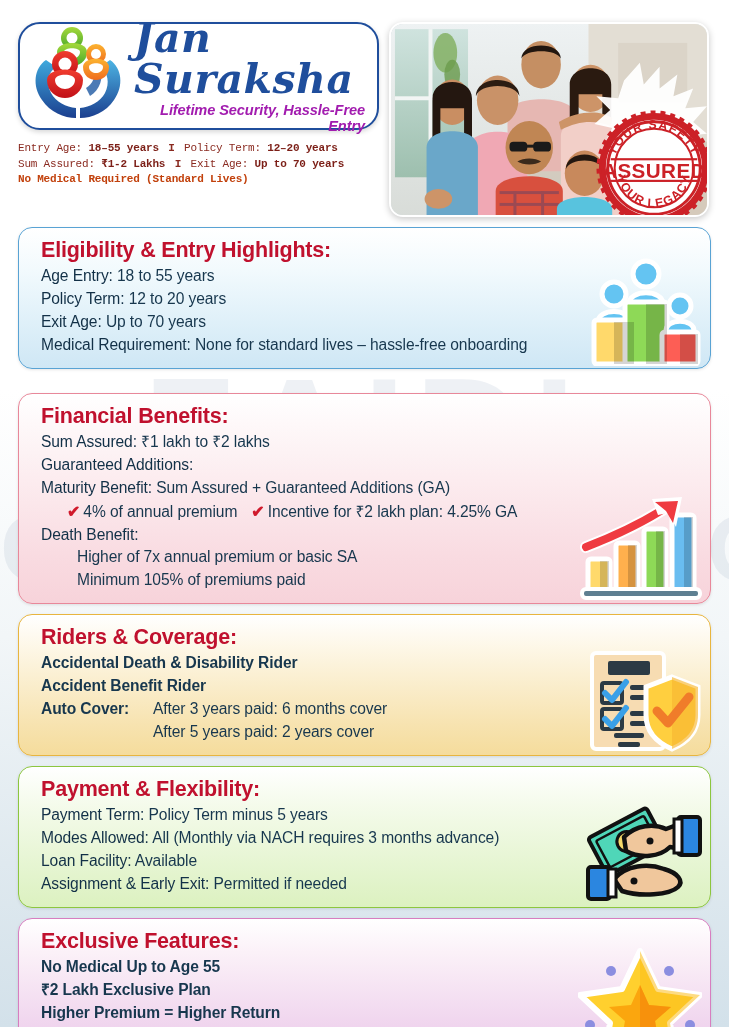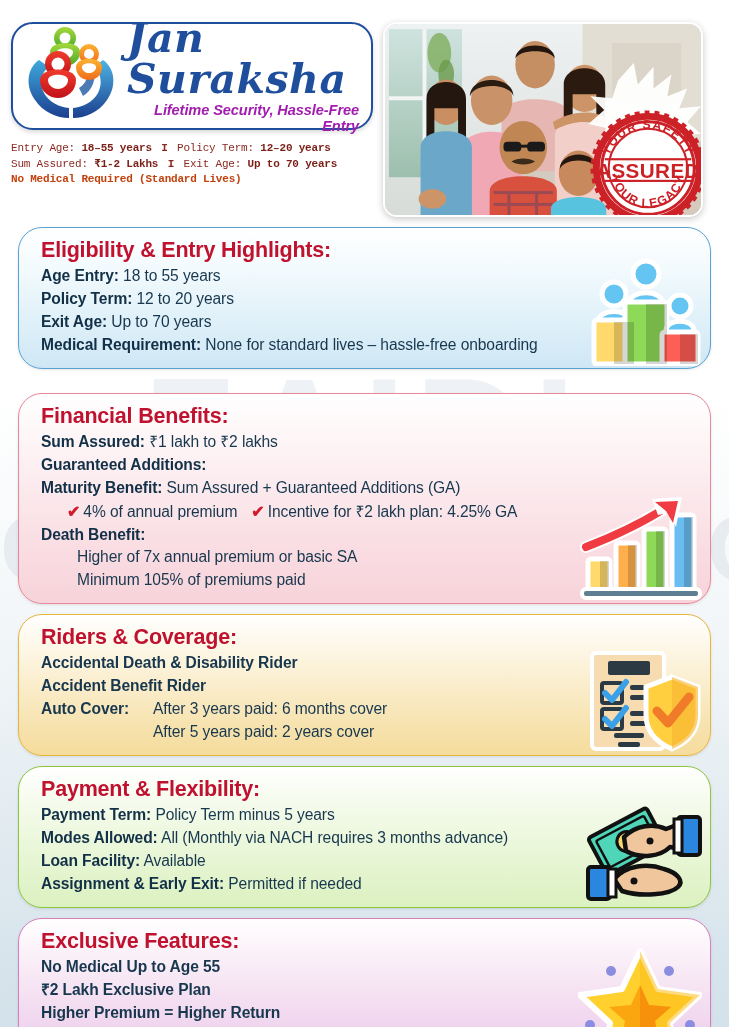--- a/index.html
+++ b/index.html
@@ -27,21 +27,21 @@
     z-index: 0;
     user-select: none;
   }
   .wm1 { font-size: 150px; }
   .wm2 { font-size: 95px; letter-spacing: 16px; }
 
   
   .header {
     position: relative; z-index: 2;
     display: flex;
-    padding: 22px 20px 0 11px;
+    padding: 22px 20px 0 18px;
     gap: 10px;
   }
   .header-left { width: 362px; }
 
   .logo-box {
     border: 2px solid #1f4e9c;
     border-radius: 22px;
     height: 108px;
     background: #fff;
     display: flex;
@@ -103,21 +103,21 @@
     position: absolute;
     right: -6px; bottom: -12px;
     width: 118px; height: 118px;
     z-index: 3;
   }
 
   
   .cards { position: relative; z-index: 2; padding: 10px 18px 0 18px; }
   .card {
     position: relative;
-    border-radius: 24px;
+    border-radius: 14px;
     margin-bottom: 10px;
     padding: 9px 14px 11px 22px;
     min-height: 60px;
     overflow: hidden;
     box-shadow: 0 1px 3px rgba(0,0,0,0.10);
   }
   .card-title {
     font-size: 21.5px;
     font-weight: bold;
     color: #c0112e;
@@ -125,21 +125,21 @@
     margin-bottom: 1px;
     letter-spacing: -0.2px;
   }
   .card-body { position: relative; z-index: 2; max-width: 545px; }
   .line {
     font-size: 15.6px;
     color: #17374e;
     line-height: 1.47;
     letter-spacing: -0.1px;
   }
-  .line b { font-weight: bold; color: #123047; }
+  .line b { font-weight: normal; color: #123047; }
   .line.indent { padding-left: 36px; }
   .line.bold-all { font-weight: bold; }
   .autocover { display: flex; }
   .autocover .lbl { font-weight: bold; width: 112px; flex: none; }
   .check { color: #d01a2c; font-weight: bold; font-size: 16px; padding-right: 3px; }
   .ga-row { display: flex; padding-left: 26px; gap: 14px; }
 
   .card-icon {
     position: absolute;
     right: 8px; bottom: 2px;

